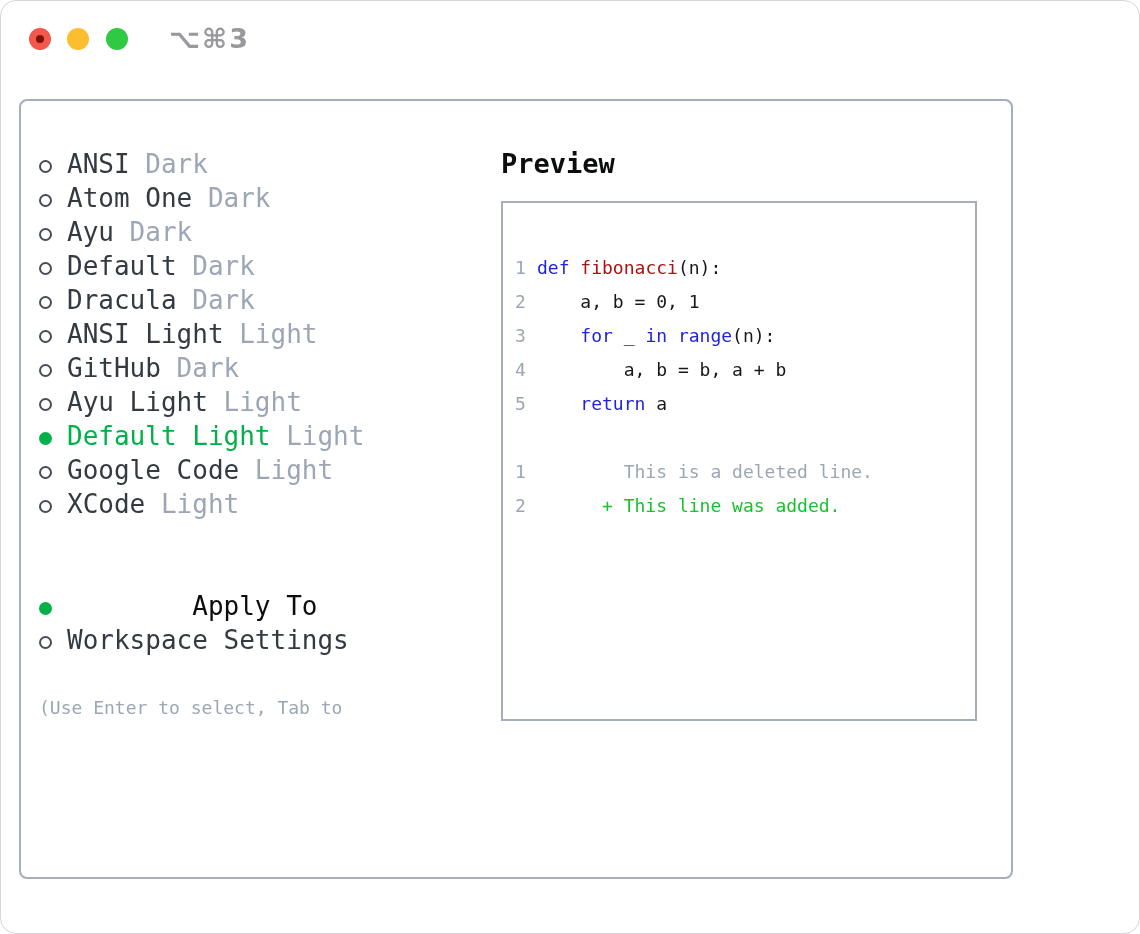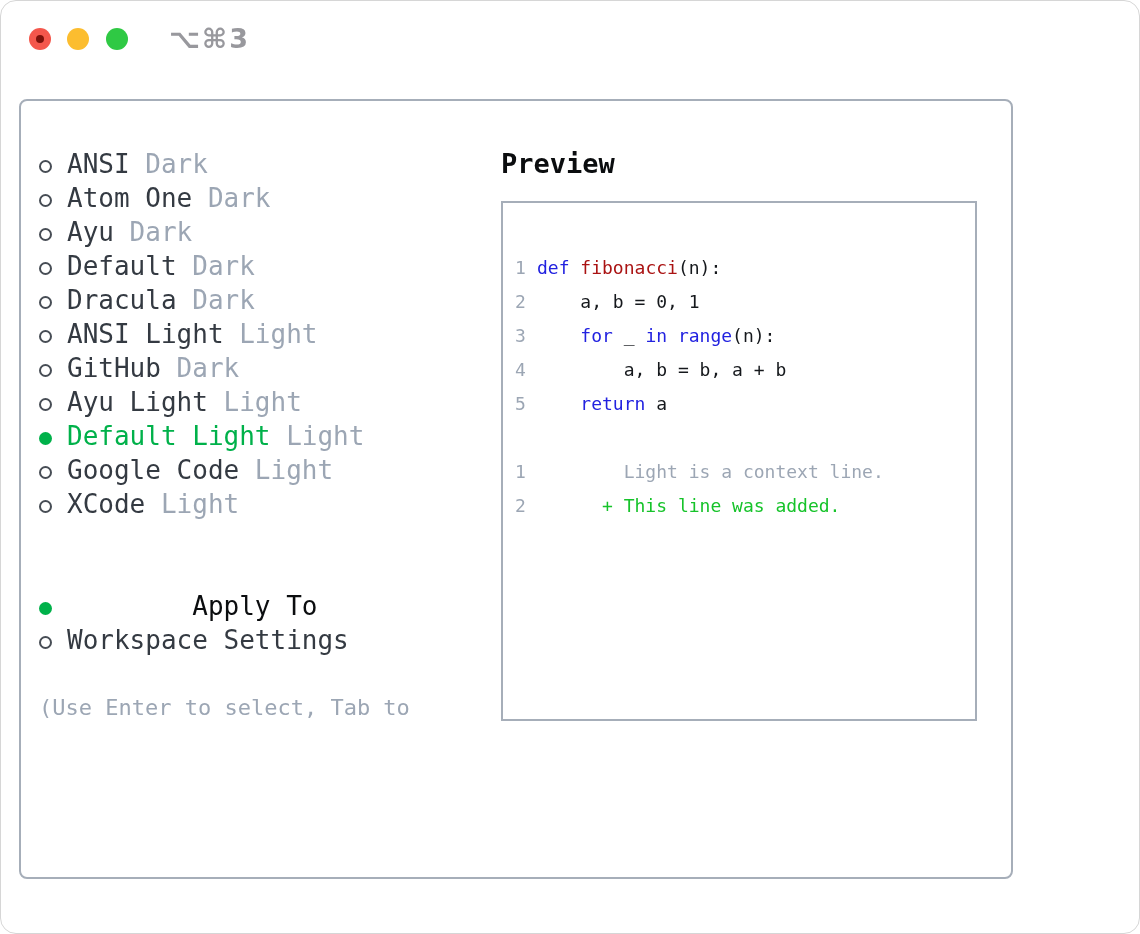--- a/index.html
+++ b/index.html
@@ -38,21 +38,21 @@
   .radio {
     display:inline-block; width:13px; height:13px; border-radius:50%;
     vertical-align:0px;
   }
   .radio.off { border:2px solid #474d55; background:transparent; }
   .radio.on  { background:var(--accent-green); }
   .tname { color:var(--dark-text); }
   .tname.sel { color:var(--accent-green); }
   .tvariant { color:var(--muted-gray); }
   .blank { height:34px; }
-  .help-line { height:34px; line-height:34px; white-space:pre; font-size:22px; color:var(--muted-gray); }
+  .help-line { height:34px; line-height:34px; white-space:pre; font-size:18px; color:var(--muted-gray); }
 
   
   .right-col { position:absolute; left:480px; top:46px; }
   .preview-header { height:34px; line-height:34px; font-size:27px; font-weight:bold; color:var(--black); }
   .preview-box {
     margin-top:20px; width:476px; height:520px;
     border:2px solid var(--border-gray); background:#fff;
     padding:48px 0 0 12px; overflow:hidden;
   }
   .cline { height:34px; line-height:34px; white-space:pre; font-size:18px; }
@@ -116,19 +116,19 @@
 
     <div class="right-col">
       <div class="preview-header">Preview</div>
       <div class="preview-box" id="preview-box">
           <div class="cline"><span class="ln">1</span><span class="seg-keyword">def</span><span class="seg-default"> </span><span class="seg-function">fibonacci</span><span class="seg-default">(n):</span></div>
           <div class="cline"><span class="ln">2</span><span class="seg-default">    a, b = 0, 1</span></div>
           <div class="cline"><span class="ln">3</span><span class="seg-default">    </span><span class="seg-keyword">for</span><span class="seg-default"> _ </span><span class="seg-keyword">in</span><span class="seg-default"> </span><span class="seg-keyword">range</span><span class="seg-default">(n):</span></div>
           <div class="cline"><span class="ln">4</span><span class="seg-default">        a, b = b, a + b</span></div>
           <div class="cline"><span class="ln">5</span><span class="seg-default">    </span><span class="seg-keyword">return</span><span class="seg-default"> a</span></div>
           <div class="cline"><span class="ln"></span></div>
-          <div class="cline"><span class="ln">1</span><span class="seg-muted">        Light is a context line.</span></div>
+          <div class="cline"><span class="ln">1</span><span class="seg-muted">        This is a deleted line.</span></div>
           <div class="cline"><span class="ln">2</span><span class="seg-added">      + This line was added.</span></div>
         </div>
     </div>
 
   </div>
 </div>
 
 </body></html>

